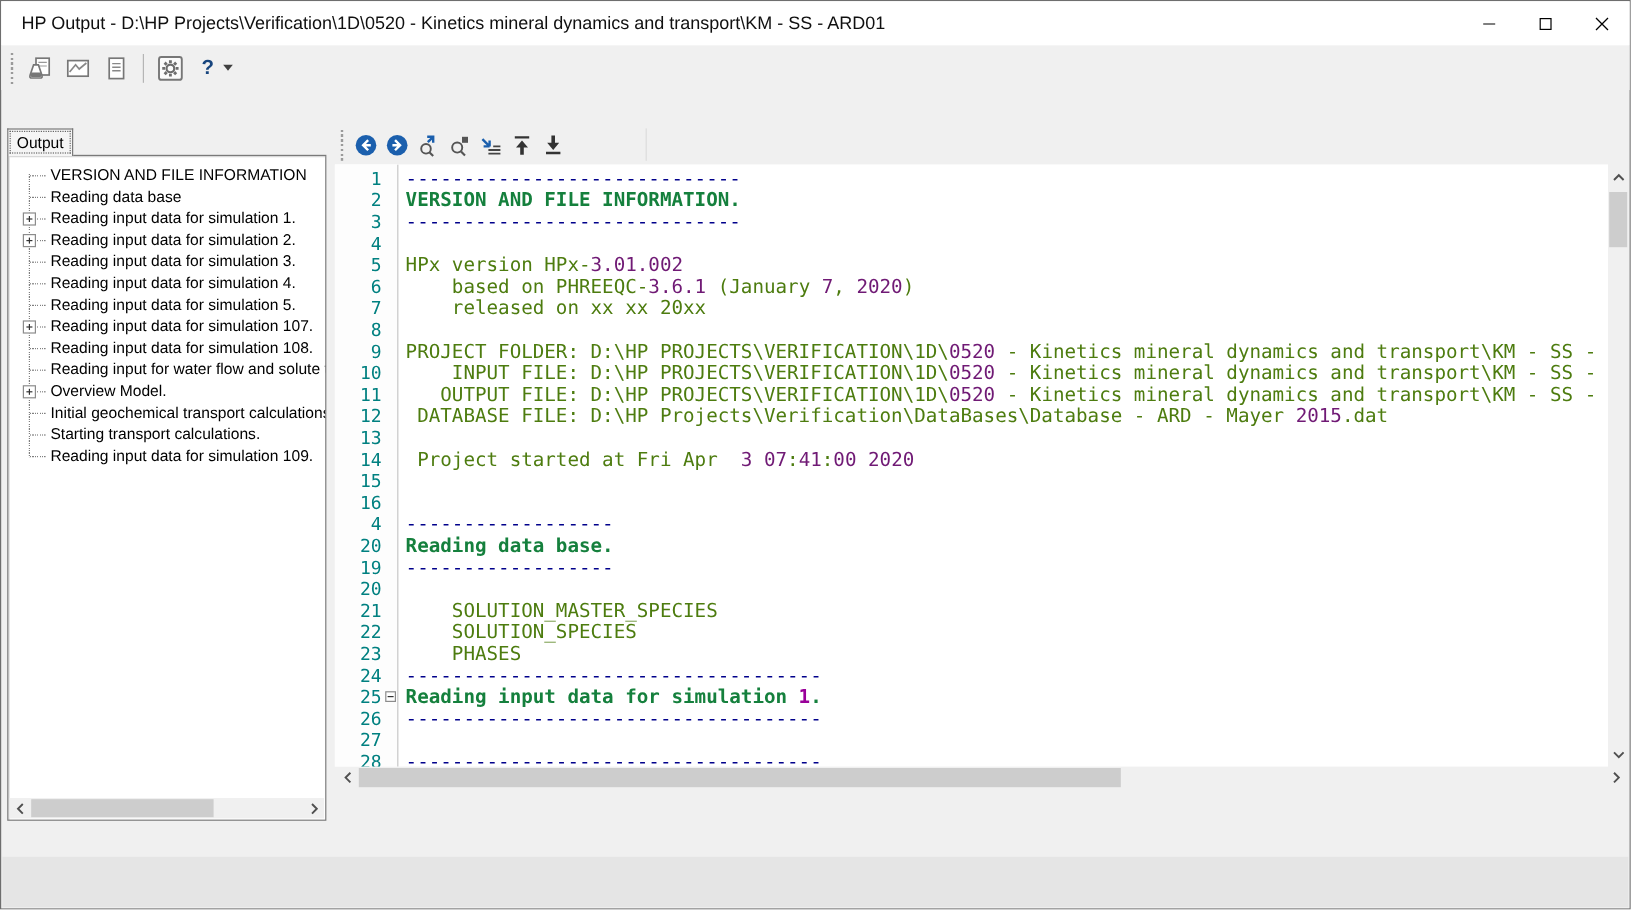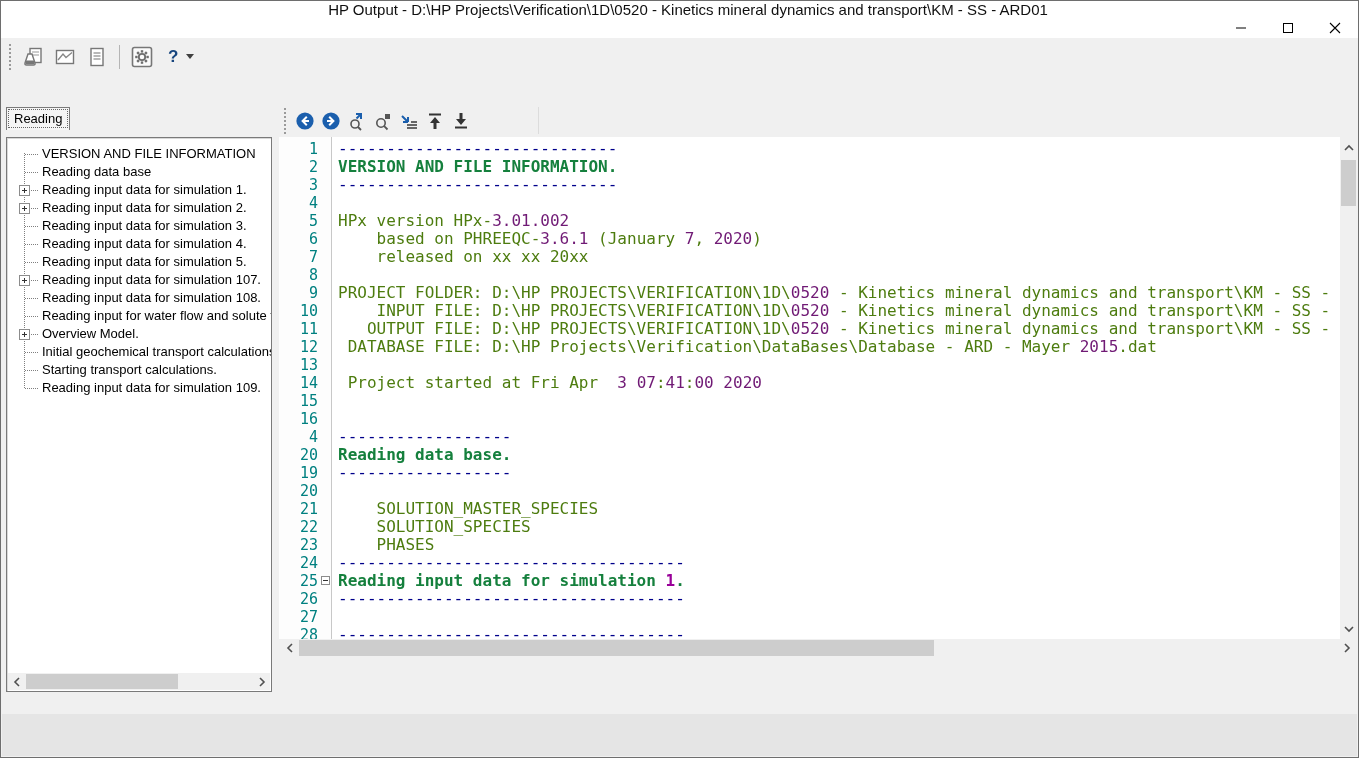--- a/index.html
+++ b/index.html
@@ -1,36 +1,36 @@
 <!DOCTYPE html>
 <html><head>
 <meta charset="utf-8">
 <style>
   * { box-sizing: border-box; margin:0; padding:0; }
   html,body { width:1359px; height:758px; overflow:hidden; }
   body { font-family:"Liberation Sans", sans-serif; background:#fff; position:relative; }
   .window { position:absolute; inset:0; border:1px solid #6e6e6e; background:#f0f0f0; }
 
   
-  .titlebar { height:37px; background:#ffffff; display:flex; align-items:center;flex-direction:column; }
+  .titlebar { height:37px; background:#ffffff; display:flex; align-items:center; }
   .title-text { margin-left:17px; font-size:15px; color:#101010; white-space:nowrap; }
   .win-controls { margin-left:auto; display:flex; height:100%; }
   .win-btn { width:47px; height:100%; display:flex; align-items:center; justify-content:center; }
 
   
   .toolbar-main { height:37px; background:#f0f0f0; display:flex; align-items:center; padding-left:3px; }
   .grip { width:5px; height:26px; margin:0 4px; background-image:repeating-linear-gradient(to bottom,#9a9a9a 0 2px,transparent 2px 4px); background-size:2px 100%; background-repeat:no-repeat; background-position:1px 0; }
   .tb-btn { width:28px; height:28px; display:flex; align-items:center; justify-content:center; margin:0 2px; }
   .tb-sep { width:1px; height:24px; background:#b5b5b5; margin:0 6px; }
   .help-q { color:#17457e; font-size:17px; font-weight:bold; margin:0 4px 0 10px; }
   .caret-down { width:0; height:0; border-left:4px solid transparent; border-right:4px solid transparent; border-top:5px solid #404040; margin-left:4px; }
 
   
   .outline-tab { position:absolute; left:5px; top:106px; height:23px; background:#f5f5f5; border:1px solid #7a7a7a; border-bottom:none; font-size:13px; padding:3px 7px 0 7px; z-index:2; outline:1px dotted #666; outline-offset:-3px; color:#000; }
-  .tree-panel { position:absolute; left:5px; top:136px; width:266px; height:555px; background:#ffffff; border:1px solid #7a7a7a; box-shadow:inset 1px 1px 0 #d8d8d8; overflow:hidden; }
+  .tree-panel { position:absolute; left:5px; top:128px; width:266px; height:555px; background:#ffffff; border:1px solid #7a7a7a; box-shadow:inset 1px 1px 0 #d8d8d8; overflow:hidden; }
   .tree { position:absolute; left:7px; top:7px; right:0; }
   .tree-vline { position:absolute; left:10px; top:8px; width:1px; background-image:repeating-linear-gradient(to bottom,#7f7f7f 0 1px,transparent 1px 2px); }
   .tree-row { position:relative; height:18px; line-height:18px; font-size:13px; color:#000; white-space:nowrap; }
   .tree-row::before { content:""; position:absolute; left:11px; top:9px; width:13px; height:1px; background-image:repeating-linear-gradient(to right,#7f7f7f 0 1px,transparent 1px 2px); }
   .tree-label { margin-left:28px; }
   .expander { position:absolute; left:5px; top:4px; width:11px; height:11px; border:1px solid #8c8c8c; background:#fff; z-index:1; }
   .expander::before { content:""; position:absolute; left:2px; top:4px; width:5px; height:1px; background:#333; }
   .expander::after { content:""; position:absolute; left:4px; top:2px; width:1px; height:5px; background:#333; }
   .panel-hscroll { position:absolute; left:1px; right:1px; bottom:1px; height:17px; background:#f0f0f0; display:flex; align-items:center; }
   .scroll-btn { width:17px; height:17px; display:flex; align-items:center; justify-content:center; flex:0 0 auto; }
@@ -131,21 +131,21 @@
             <line x1="15.1" y1="15.1" x2="16.8" y2="16.8"></line>
           <line x1="16.8" y1="7.2" x2="15.1" y2="8.9"></line>
             <line x1="8.9" y1="15.1" x2="7.2" y2="16.8"></line>
         </g>
       </svg>
     </div>
     <span class="help-q">?</span>
     <div class="caret-down"></div>
   </div>
 
-  <div class="outline-tab">Reading</div>
+  <div class="outline-tab">Output</div>
   <div class="tree-panel">
     <div class="tree">
       <div class="tree-vline" style="height: 236px;"></div>
 
   <div class="tree-row">
     
     <span class="tree-label">VERSION AND FILE INFORMATION</span>
   </div>
 
   <div class="tree-row">

